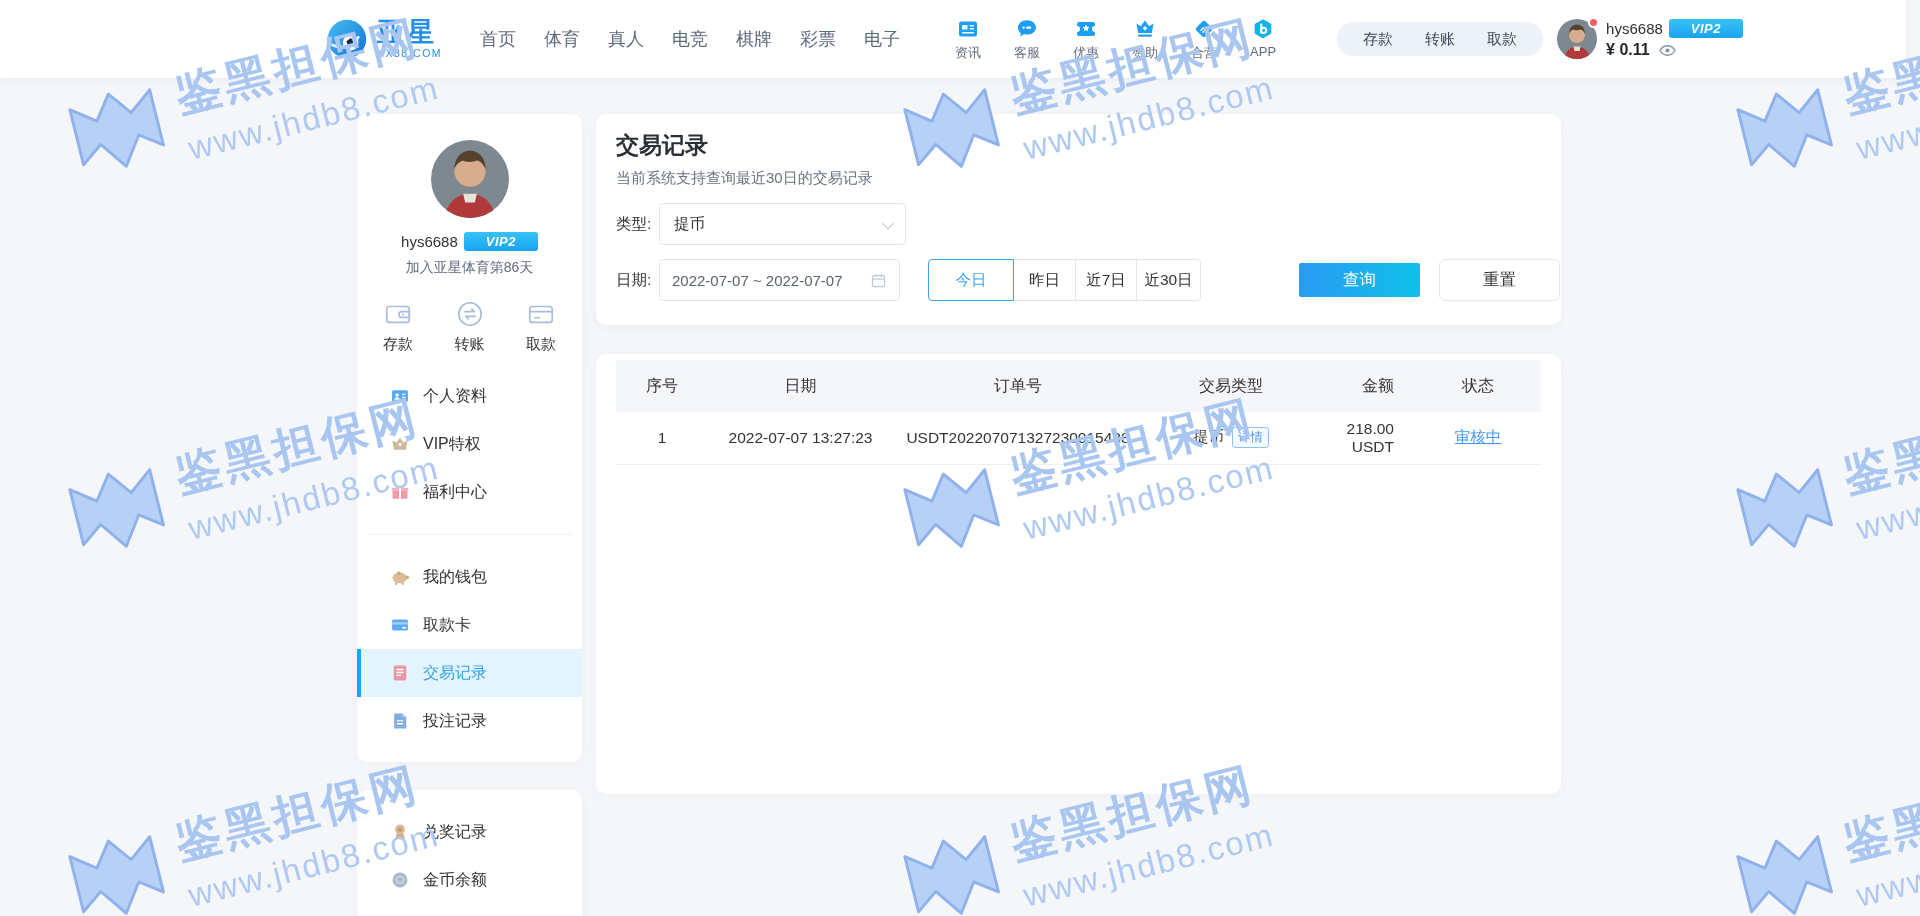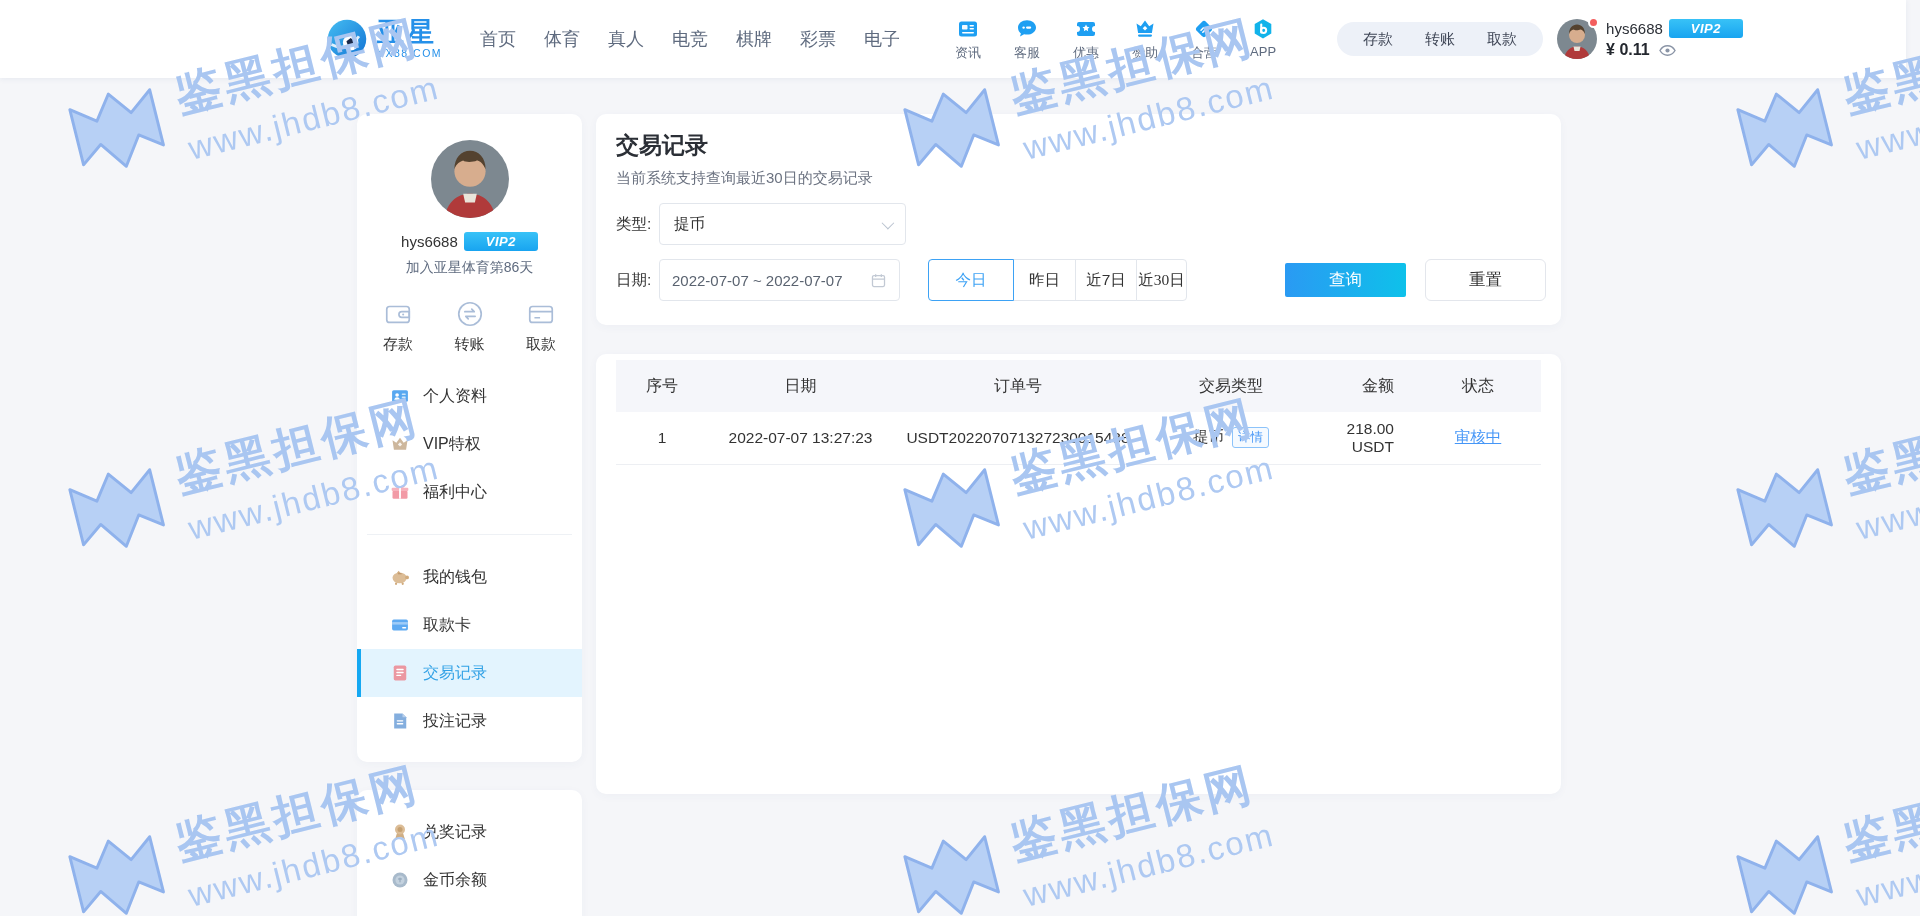--- a/index.html
+++ b/index.html
@@ -95,21 +95,21 @@
     display:flex; align-items:center; padding:12px 12px; cursor:pointer;
   }
   .date-value { font-size:15px; color:#5a6370; white-space:nowrap; }
   .date-input svg { width:17px; height:17px; margin-left:auto; }
   .range-group { display:flex; margin-left:28px; }
   .range-btn {
     height:42px; display:flex; align-items:center; justify-content:center;
     border:1px solid #e2e6ec; background:#fff; color:#333; font-size:15.5px;
     margin-left:-1px; cursor:pointer; position:relative;
   }
-  .range-btn.w1 { width:86px; } .range-btn.w2 { width:63px; } .range-btn.w3 { width:62px; } .range-btn.w4 { width:51px;font-family:Liberation Serif, serif; }
+  .range-btn.w1 { width:86px; } .range-btn.w2 { width:63px; } .range-btn.w3 { width:62px; } .range-btn.w4 { width:65px; }
   .range-btn:first-child { border-radius:4px 0 0 4px; margin-left:0; }
   .range-btn:last-child { border-radius:0 4px 4px 0; }
   .range-btn.active { color:#3da2f5; border-color:#3da2f5; z-index:2; background:#fff; }
   .btn-query {
     margin-left:98px; width:121px; height:34px; border:none; border-radius:2px;
     background:linear-gradient(90deg,#2a9af3,#0ec1ea); color:#fff; font-size:16.5px;
     cursor:pointer; font-family:inherit;
   }
   .btn-reset {
     margin-left:19px; width:121px; height:42px; border:1px solid #e3e6ec; border-radius:6px;

